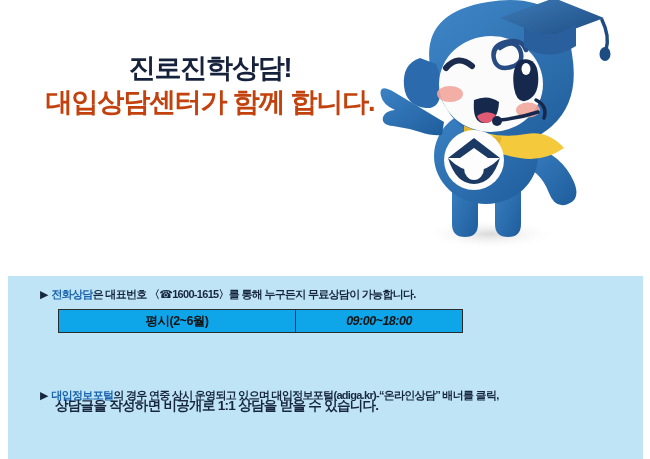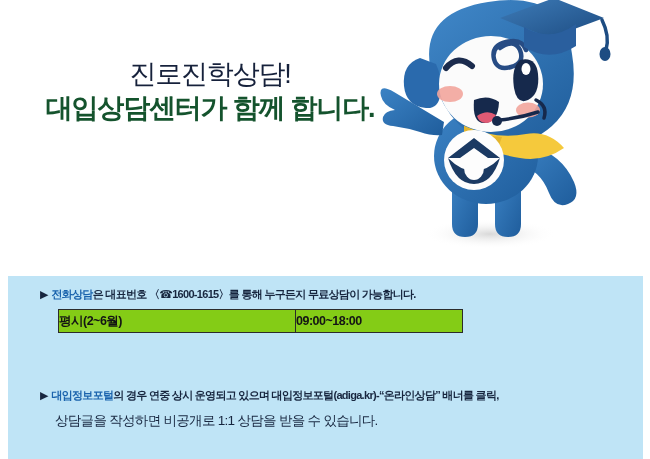--- a/index.html
+++ b/index.html
@@ -36,33 +36,33 @@
     font-size: 40px;
     font-weight: bold;
     letter-spacing: -1px;
     color: #1d5fa8;
     line-height: 1.05;
     margin: 0;
     white-space: nowrap;
   }
 
   #sub-line-1 {
-    margin-top: 22px;
+    margin-top: 16px;
     font-size: 27px;
-    font-weight: normal;
+    font-weight: bold;
     letter-spacing: -1.2px;
     color: #16213b;
     line-height: 1.25;
     white-space: nowrap;
   }
   #sub-line-2 {
     font-size: 27px;
     font-weight: bold;
     letter-spacing: -1.2px;
-    color: #14532d;
+    color: #c2410c;
     line-height: 1.25;
     white-space: nowrap;
   }
 
   
   #mascot {
     position: absolute;
     left: 378px;
     top: -4px;
     width: 272px;
@@ -104,52 +104,53 @@
 
   .hl {
     color: #1a63ad;
   }
 
   #bullet-phone { left: 32px; top: 9px; }
   #bullet-online { left: 32px; top: 110px; }
   #online-line2 {
     position: absolute;
     left: 47px;
-    top: 136px;
+    top: 121px;
     font-size: 13.5px;
-    font-weight: normal;
+    font-weight: bold;
     letter-spacing: -0.7px;
     color: #17263f;
     line-height: 18px;
     white-space: nowrap;
   }
 
   
   #hours-table {
     position: absolute;
     left: 50px;
     top: 33px;
     width: 402px;
     border-collapse: collapse;
     background: #ffffff;
     table-layout: fixed;
   }
   #hours-table td {
     border: 1.4px solid #2b2b2b;
     height: 22px;
+    text-align: center;
     vertical-align: middle;
     font-size: 12.5px;
     font-weight: bold;
     letter-spacing: -0.5px;
     color: #141414;
-    background: #84cc16;
+    background: #0ea5e9;
     padding: 0;
   }
   .col-label { width: 236px; }
-  .col-time  { width: 166px; }
+  .col-time  { width: 166px; font-style: italic; }
 </style>
 </head>
 <body>
 
 <div id="hero">
 
   <div id="headline-block">
     <div id="sub-line-1">진로진학상담!</div>
     <div id="sub-line-2">대입상담센터가 함께 합니다.</div>
   </div>

